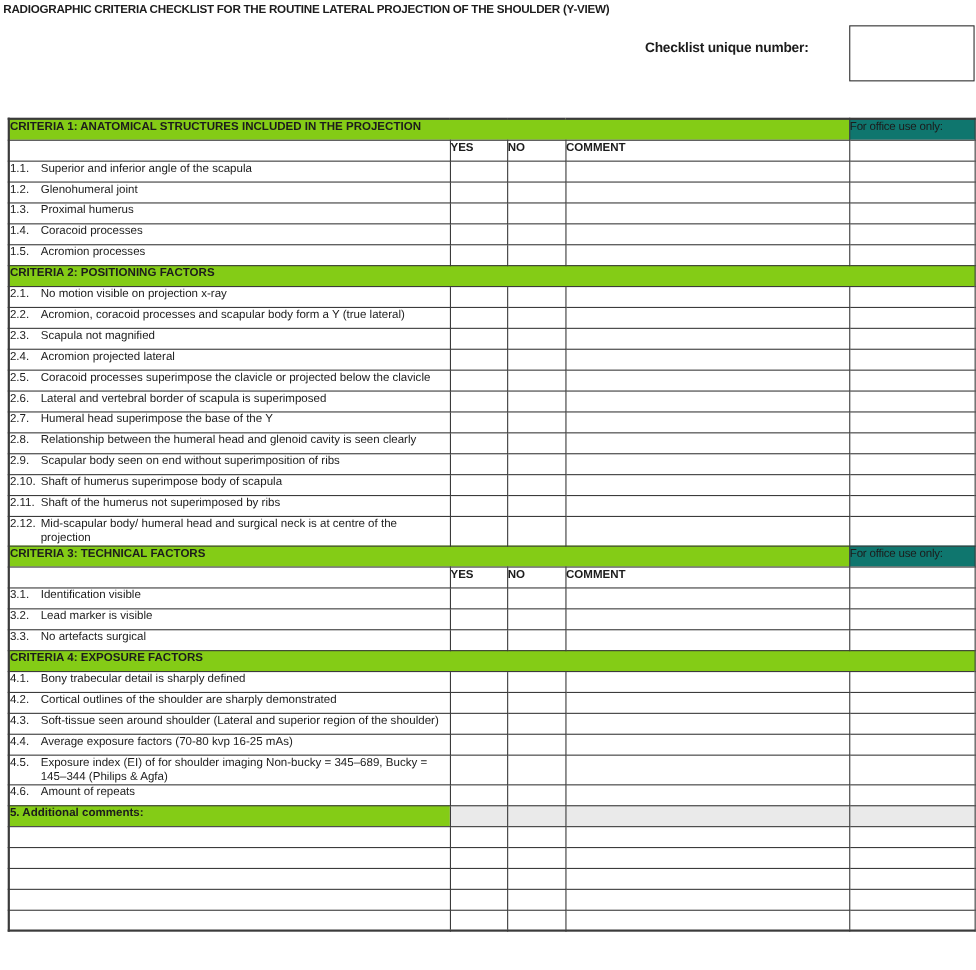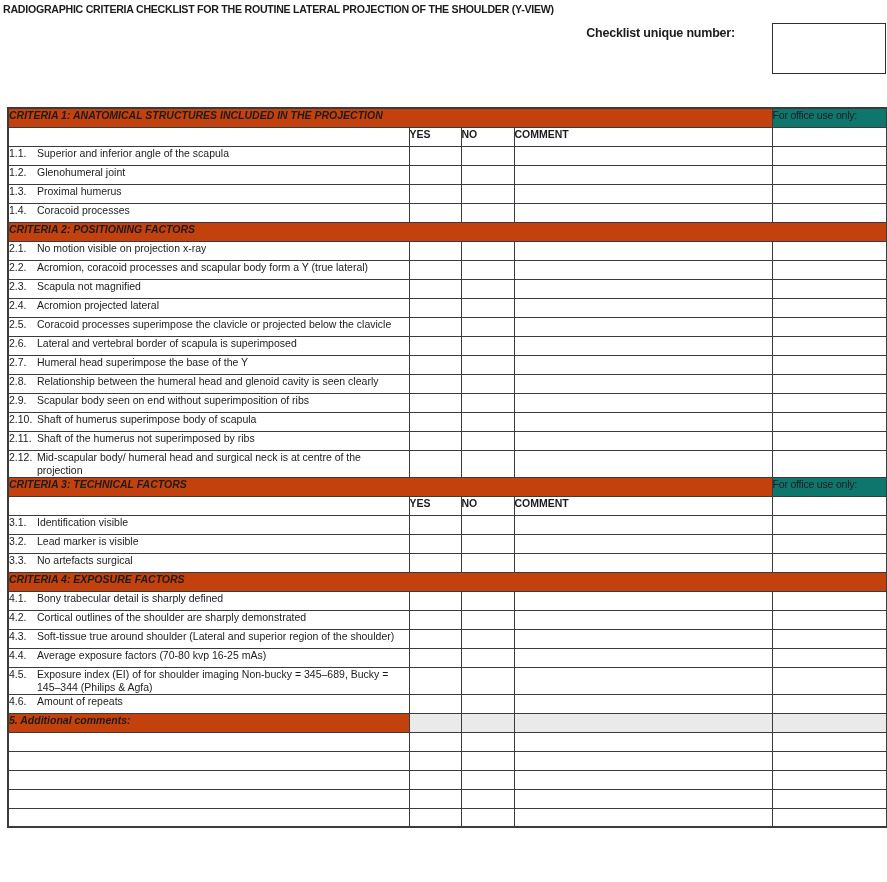--- a/index.html
+++ b/index.html
@@ -12,21 +12,21 @@
     font-family: "Liberation Sans", sans-serif;
     overflow: hidden;
   }
   .doc-title {
     position: absolute; left: 3px; top: 3px;
     font-size: 10.6px; font-weight: bold;
     letter-spacing: -0.25px;
     white-space: nowrap;
   }
   .checklist-label {
-    position: absolute; top: 26px; right: 152px;
+    position: absolute; top: 36px; right: 152px;
     font-size: 12.5px; font-weight: bold;
     letter-spacing: -0.2px;
     white-space: nowrap;
     margin-left: 32px;
   }
   .checklist-box {
     position: absolute; top: 23px; right: 1px;
     width: 114px; height: 51px;
     border: 1.5px solid #2f2f2f;
     background: #ffffff;
@@ -40,22 +40,22 @@
     font-size: 10.5px;
   }
   table.checklist td {
     border: 1px solid #3b3b3b;
     height: 19px;
     padding: 0;
     vertical-align: top;
     line-height: 13px;
   }
   td.section-td {
-    background: #c2410c;
-    font-weight: bold; font-style: italic;
+    background: #84cc16;
+    font-weight: bold; 
     padding: 2.5px 0 0 6px;
     margin-top: 48px;
   }
   td.office-label-td {
     background: #0f766e;
     font-weight: normal;
     padding: 2.5px 0 0 5px;
     letter-spacing: -0.2px;
   }
   td.colhdr-td { font-weight: bold; padding: 2.5px 0 0 6px; }
@@ -135,20 +135,32 @@
             <span class="num">1.4.</span>
             <span class="txt">Coracoid processes</span>
           </div>
         </td>
         <td class="fill-cell"></td>
         <td class="fill-cell"></td>
         <td class="fill-cell"></td>
         <td class="fill-cell"></td>
       </tr>
       <tr>
+        <td class="desc-td">
+          <div class="desc-flex">
+            <span class="num">1.5.</span>
+            <span class="txt">Acromion processes</span>
+          </div>
+        </td>
+        <td class="fill-cell"></td>
+        <td class="fill-cell"></td>
+        <td class="fill-cell"></td>
+        <td class="fill-cell"></td>
+      </tr>
+      <tr>
         <td class="section-td" colspan="5">CRITERIA 2: POSITIONING FACTORS</td>
       </tr>
       <tr>
         <td class="desc-td">
           <div class="desc-flex">
             <span class="num">2.1.</span>
             <span class="txt">No motion visible on projection x-ray</span>
           </div>
         </td>
         <td class="fill-cell"></td>
@@ -359,21 +371,21 @@
         </td>
         <td class="fill-cell"></td>
         <td class="fill-cell"></td>
         <td class="fill-cell"></td>
         <td class="fill-cell"></td>
       </tr>
       <tr>
         <td class="desc-td">
           <div class="desc-flex">
             <span class="num">4.3.</span>
-            <span class="txt">Soft-tissue true around shoulder (Lateral and superior region of the shoulder)</span>
+            <span class="txt">Soft-tissue seen around shoulder (Lateral and superior region of the shoulder)</span>
           </div>
         </td>
         <td class="fill-cell"></td>
         <td class="fill-cell"></td>
         <td class="fill-cell"></td>
         <td class="fill-cell"></td>
       </tr>
       <tr>
         <td class="desc-td">
           <div class="desc-flex">

